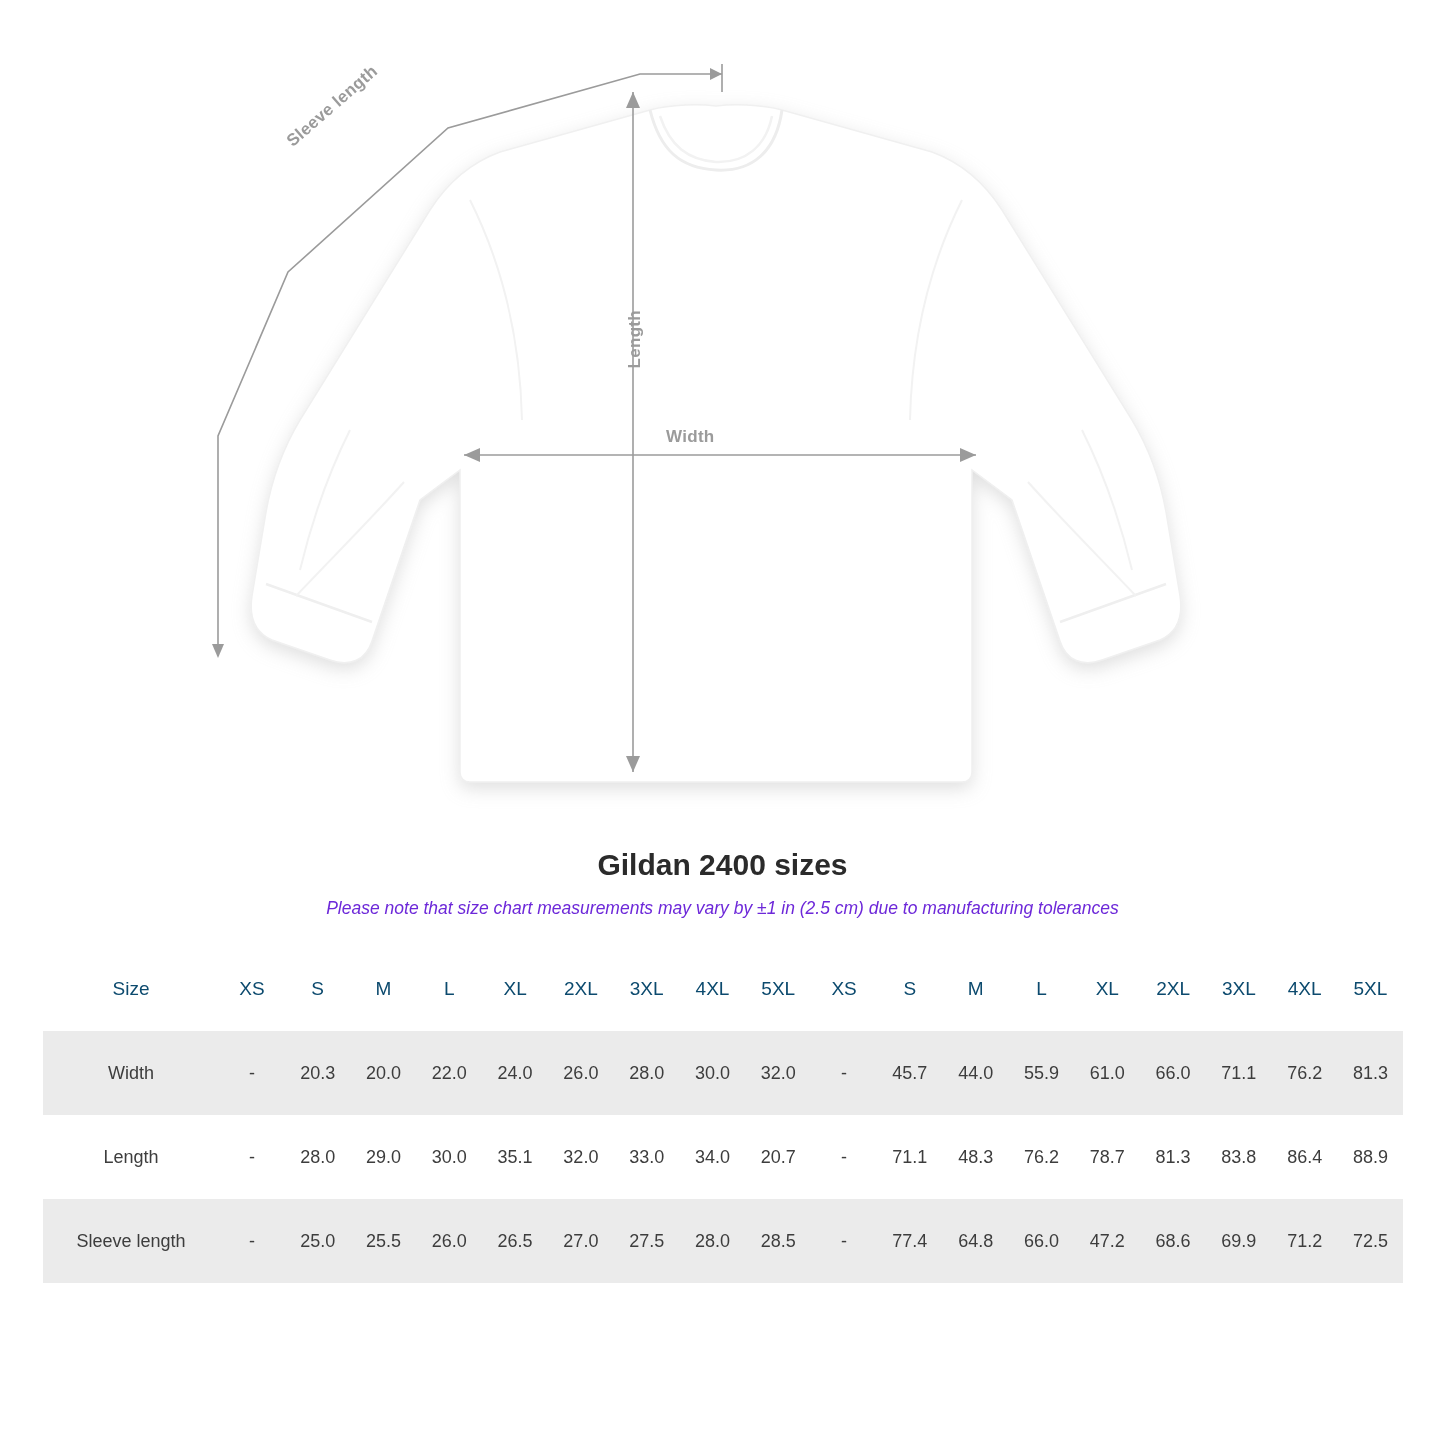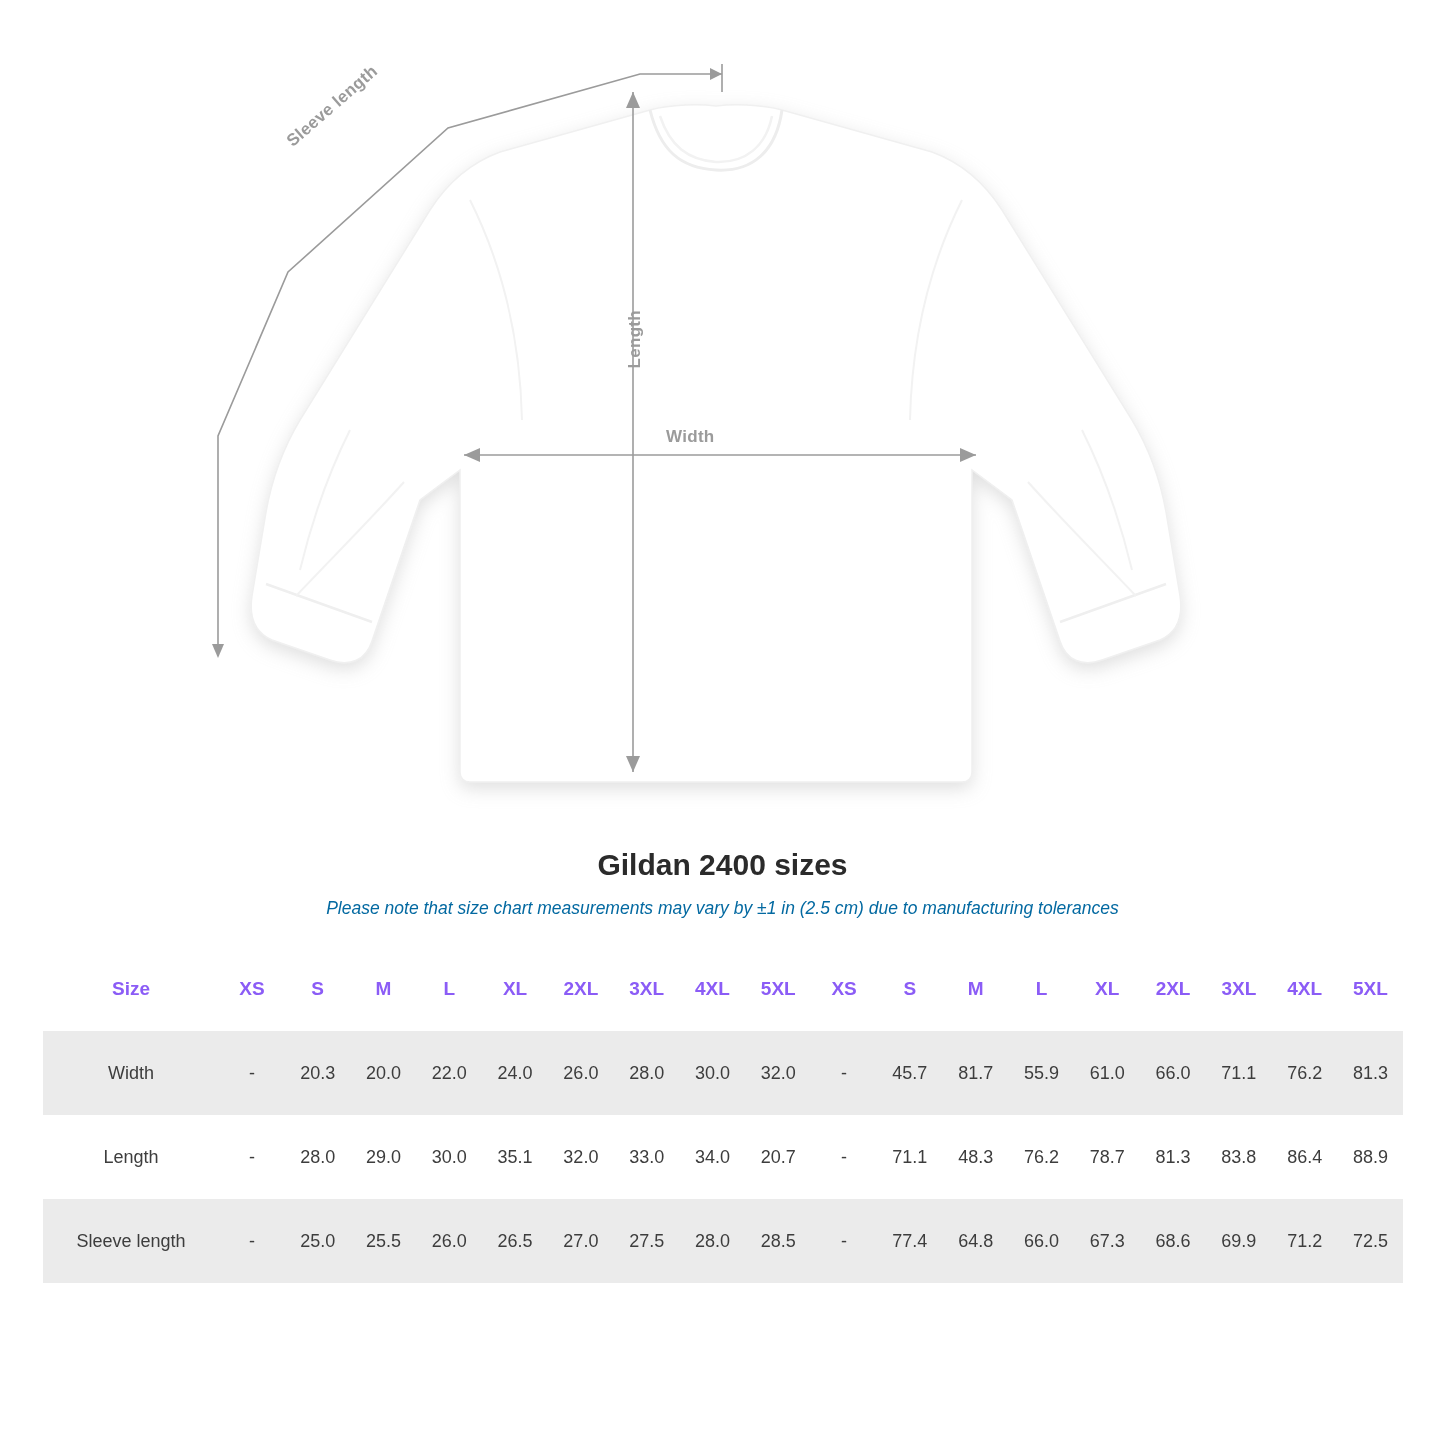--- a/index.html
+++ b/index.html
@@ -62,21 +62,21 @@
   }
   .chart-title {
     font-size: 30px;
     font-weight: bold;
     color: #2b2b2b;
     margin: 0 0 16px 0;
   }
   .chart-note {
     font-size: 17.5px;
     font-style: italic;
-    color: #0369a1;
+    color: #6d28d9;
     margin: 0;
   }
 
   
   .table-wrap {
     margin: 28px 43px 0 43px;
   }
   table.size-table {
     border-collapse: collapse;
     width: 1359px;
@@ -103,23 +103,23 @@
     line-height: 1.25;
   }
   .unit-sub {
     font-size: 16px;
     font-style: italic;
     color: #55585c;
     line-height: 1.5;
   }
   tr.row-head td {
     background: #ffffff;
-    font-weight: bold;
+    font-weight: normal;
     font-size: 19px;
-    color: #8b5cf6;
+    color: #0c4a6e;
   }
   tr.row-alt td {
     background: #ebebeb;
   }
   tr.row-plain td {
     background: #ffffff;
   }
   td.rowlabel {
     font-weight: bold;
     font-size: 19px;
@@ -267,21 +267,21 @@
           <td>20.3</td>
           <td>20.0</td>
           <td>22.0</td>
           <td>24.0</td>
           <td>26.0</td>
           <td>28.0</td>
           <td>30.0</td>
           <td>32.0</td>
           <td>-</td>
           <td>45.7</td>
-          <td>81.7</td>
+          <td>44.0</td>
           <td>55.9</td>
           <td>61.0</td>
           <td>66.0</td>
           <td>71.1</td>
           <td>76.2</td>
           <td>81.3</td>
         </tr>
 
         <tr class="row-plain">
           <td class="rowlabel">Length</td>
@@ -313,21 +313,21 @@
           <td>26.0</td>
           <td>26.5</td>
           <td>27.0</td>
           <td>27.5</td>
           <td>28.0</td>
           <td>28.5</td>
           <td>-</td>
           <td>77.4</td>
           <td>64.8</td>
           <td>66.0</td>
-          <td>67.3</td>
+          <td>47.2</td>
           <td>68.6</td>
           <td>69.9</td>
           <td>71.2</td>
           <td>72.5</td>
         </tr>
       </tbody>
     </table>
   </div>
 
 </div>

